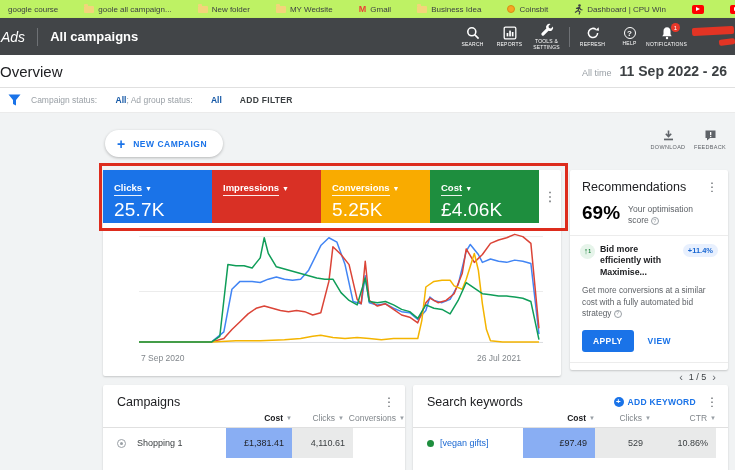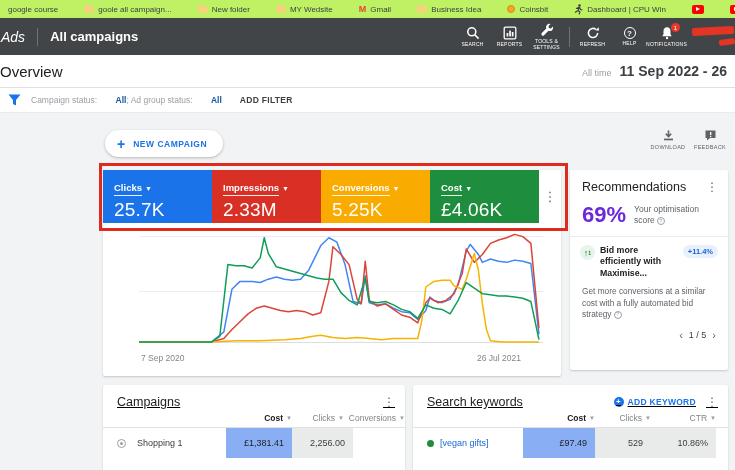--- a/index.html
+++ b/index.html
@@ -84,40 +84,40 @@
   
   .annotation-rect { position:absolute; left:-4px; top:-7px; width:469px; height:68px; border:3px solid #dd2c1d; z-index:10; pointer-events:none; }
 
   
   .rec-card { position:absolute; left:570px; top:57px; width:158px; height:200px; background:#fff; border-radius:2px;
     box-shadow:0 1px 2px rgba(0,0,0,.18); font-size:9px; }
   .rec-head { display:flex; justify-content:space-between; align-items:center; padding:10px 10px 6px 12px; }
   .rec-title { font-size:12.5px; color:#202124; }
   .kebab { color:#5f6368; font-size:12px; cursor:pointer; }
   .score-row { display:flex; align-items:flex-start; gap:8px; padding:2px 12px 8px 12px; border-bottom:1px solid #ececec; }
-  .score-val { font-size:22px; color:#6d28d9; font-weight:bold; }
+  .score-val { font-size:19px; color:#000000; font-weight:bold; }
   .score-label { font-size:8.5px; color:#5f6368; line-height:1.35; padding-top:2px; }
   .info-i { display:inline-flex; width:8px; height:8px; border:1px solid #9aa0a6; border-radius:50%; font-size:5.5px; color:#9aa0a6; align-items:center; justify-content:center; vertical-align:middle; margin-left:2px; }
   .rec-item { padding:8px 10px 0 10px; display:flex; gap:5px; }
   .rec-ico { width:15px; height:15px; border-radius:50%; background:#e6f4ea; color:#188038; font-size:9px; font-weight:bold; display:flex; align-items:center; justify-content:center; flex:none; }
   .rec-ico sub { font-size:5px; }
   .rec-item-title { font-size:8.8px; font-weight:bold; color:#202124; line-height:1.3; }
   .rec-badge { margin-left:auto; flex:none; background:#e8f0fe; color:#1967d2; font-size:7.5px; font-weight:bold; border-radius:8px; padding:2px 5px; height:13px; }
   .rec-body { padding:7px 12px 0 12px; font-size:8.3px; color:#5f6368; line-height:1.4; }
   .rec-actions { display:flex; align-items:center; gap:14px; padding:10px 12px 10px 12px; border-bottom:1px solid #ececec; }
   .apply-btn { background:#1a73e8; color:#fff; font-size:8.5px; font-weight:bold; border:none; border-radius:3px; padding:6px 11px; letter-spacing:.4px; cursor:pointer; }
   .view-btn { color:#1a73e8; font-size:8.5px; font-weight:bold; letter-spacing:.4px; cursor:pointer; background:none; border:none; }
   .rec-pager { display:flex; justify-content:flex-end; align-items:center; gap:6px; padding:8px 12px; font-size:9px; color:#3c4043; }
   .pager-arrow { color:#5f6368; font-size:11px; cursor:pointer; }
 
   
   .table-card { position:absolute; top:272px; background:#fff; border-radius:2px; box-shadow:0 1px 2px rgba(0,0,0,.18); height:110px; }
   #campaigns-card { left:103px; width:302px; }
   #keywords-card { left:413px; width:315px; }
-  .tc-head { display:flex; align-items:flex-start; padding:10px 10px 4px 14px;text-decoration:underline; }
+  .tc-head { display:flex; align-items:flex-start; padding:10px 10px 4px 14px; }
   .tc-title { font-size:12.5px; color:#202124; }
   .tc-right { margin-left:auto; display:flex; align-items:center; gap:10px; }
   .add-kw { display:flex; align-items:center; gap:4px; color:#1a73e8; font-size:8.5px; font-weight:bold; letter-spacing:.3px; cursor:pointer; }
   .add-kw-circle { width:10px; height:10px; background:#1a73e8; color:#fff; border-radius:50%; font-size:8px; display:flex; align-items:center; justify-content:center; line-height:1; }
   .thead { display:flex; border-bottom:1px solid #e0e0e0; font-size:8.5px; color:#80868b; padding-bottom:4px; }
   .th { display:flex; align-items:center; justify-content:flex-end; gap:3px; cursor:pointer; }
   .th.sel { color:#202124; font-weight:bold; }
   .th .caret { font-size:6px; color:#9aa0a6; }
   .trow { display:flex; height:30px; font-size:9px; color:#3c4043; align-items:stretch; }
   .td { display:flex; align-items:center; justify-content:flex-end; padding-right:8px; }
@@ -295,21 +295,20 @@
 
     <div class="chart-card">
       <div class="annotation-rect"></div>
       <div class="metric-row">
         <div class="metric" style="background-color: rgb(26, 115, 232);">
           <span class="metric-label">Clicks</span><span class="metric-caret">▼</span>
           <div class="metric-value">25.7K</div>
         </div>
         <div class="metric" style="background-color: rgb(217, 48, 37);">
           <span class="metric-label">Impressions</span><span class="metric-caret">▼</span>
-          <div class="metric-value">2.33M</div>
         </div>
         <div class="metric" style="background-color: rgb(249, 171, 0);">
           <span class="metric-label">Conversions</span><span class="metric-caret">▼</span>
           <div class="metric-value">5.25K</div>
         </div>
         <div class="metric" style="background-color: rgb(30, 142, 62);">
           <span class="metric-label">Cost</span><span class="metric-caret">▼</span>
           <div class="metric-value">£4.06K</div>
         </div>
         <div class="metric-menu">⋮</div>
@@ -340,20 +339,24 @@
       <div class="score-row">
         <span class="score-val">69%</span>
         <span class="score-label"><span>Your optimisation score</span><span class="info-i">?</span></span>
       </div>
       <div class="rec-item">
         <span class="rec-ico">↑<sub>1</sub></span>
         <span class="rec-item-title">Bid more efficiently with Maximise...</span>
         <span class="rec-badge">+11.4%</span>
       </div>
       <div class="rec-body"><span>Get more conversions at a similar cost with a fully automated bid strategy</span><span class="info-i">?</span></div>
+      <div class="rec-actions">
+        <button class="apply-btn">APPLY</button>
+        <button class="view-btn">VIEW</button>
+      </div>
       <div class="rec-pager">
         <span class="pager-arrow">‹</span>
         <span>1 / 5</span>
         <span class="pager-arrow">›</span>
       </div>
     </div>
 
     <div class="table-card" id="campaigns-card">
       <div class="tc-head">
         <span class="tc-title">Campaigns</span>
@@ -375,21 +378,21 @@
             <span>Conversions</span>
             <span class="caret">▼</span>
           </span>
       </div>
       <div class="trow">
         <span class="td td-name c-name">
             <span class="status-circle"></span>
             <span>Shopping 1</span>
           </span>
         <span class="td cell-blue c-cost" style="background-color: rgb(137, 174, 243);">£1,381.41</span>
-        <span class="td cell-grey c-conv">2,256.00</span>
+        <span class="td cell-grey c-conv">4,110.61</span>
       </div>
     </div>
 
     <div class="table-card" id="keywords-card">
       <div class="tc-head">
         <span class="tc-title">Search keywords</span>
         <span class="tc-right">
           <span class="add-kw">
               <span class="add-kw-circle">+</span>
               <span>ADD KEYWORD</span>

